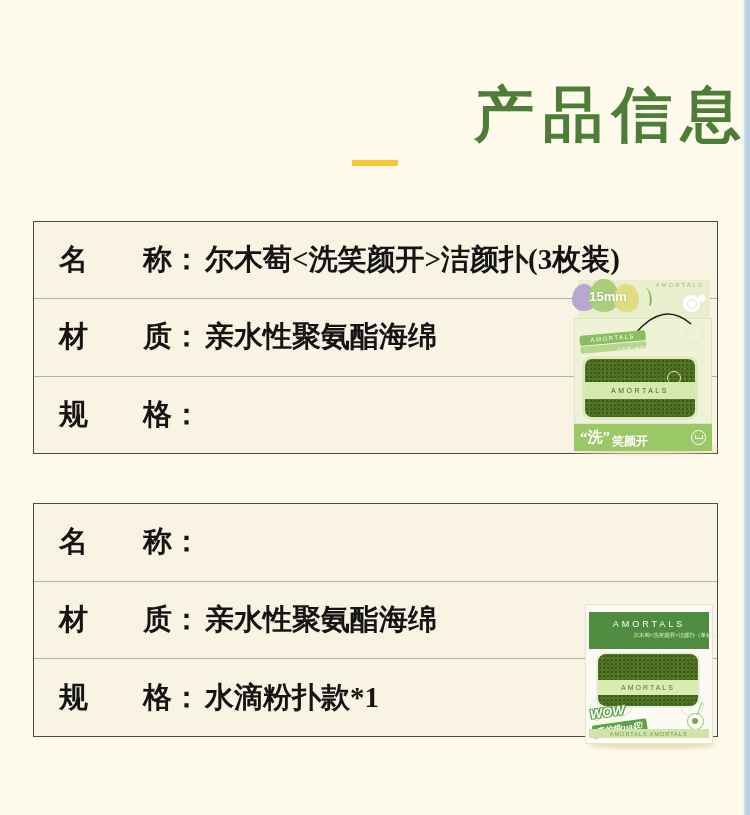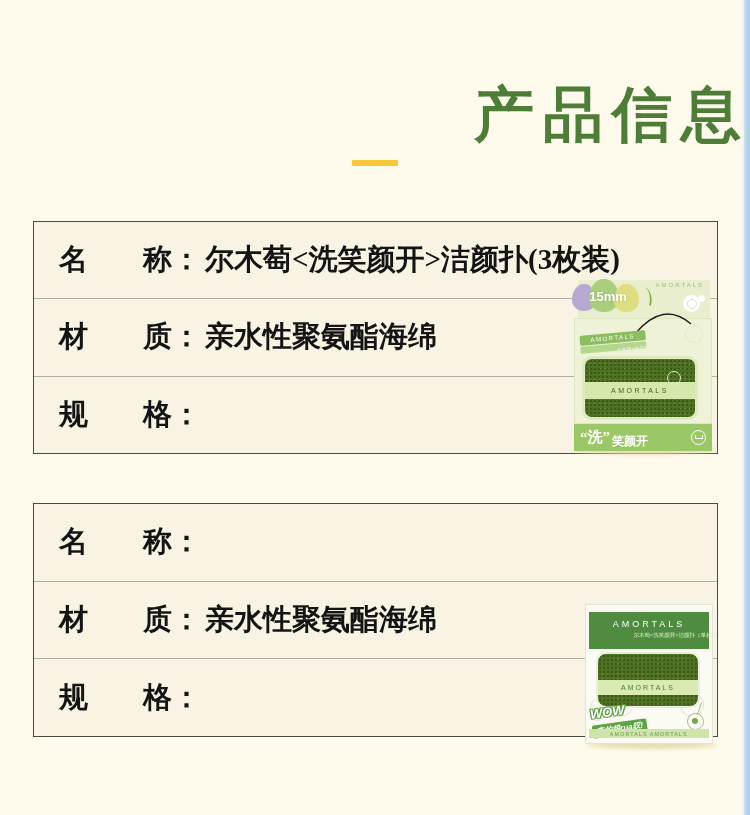--- a/index.html
+++ b/index.html
@@ -176,20 +176,21 @@
         <span>质：</span>
       </span>
       <span class="row-value">亲水性聚氨酯海绵</span>
     </div>
     <div class="divider"></div>
     <div class="row">
       <span class="row-label">
         <span>规</span>
         <span>格：</span>
       </span>
+      <span class="row-value">水滴粉扑款*1</span>
     </div>
   </div>
 
   <div class="product1">
     <div class="p1-shadow"></div>
     <div class="p1-back"></div>
     <div class="p1-drop purple"></div>
     <div class="p1-drop green"></div>
     <div class="p1-drop yellow"></div>
     <div class="p1-mm">15mm</div>

